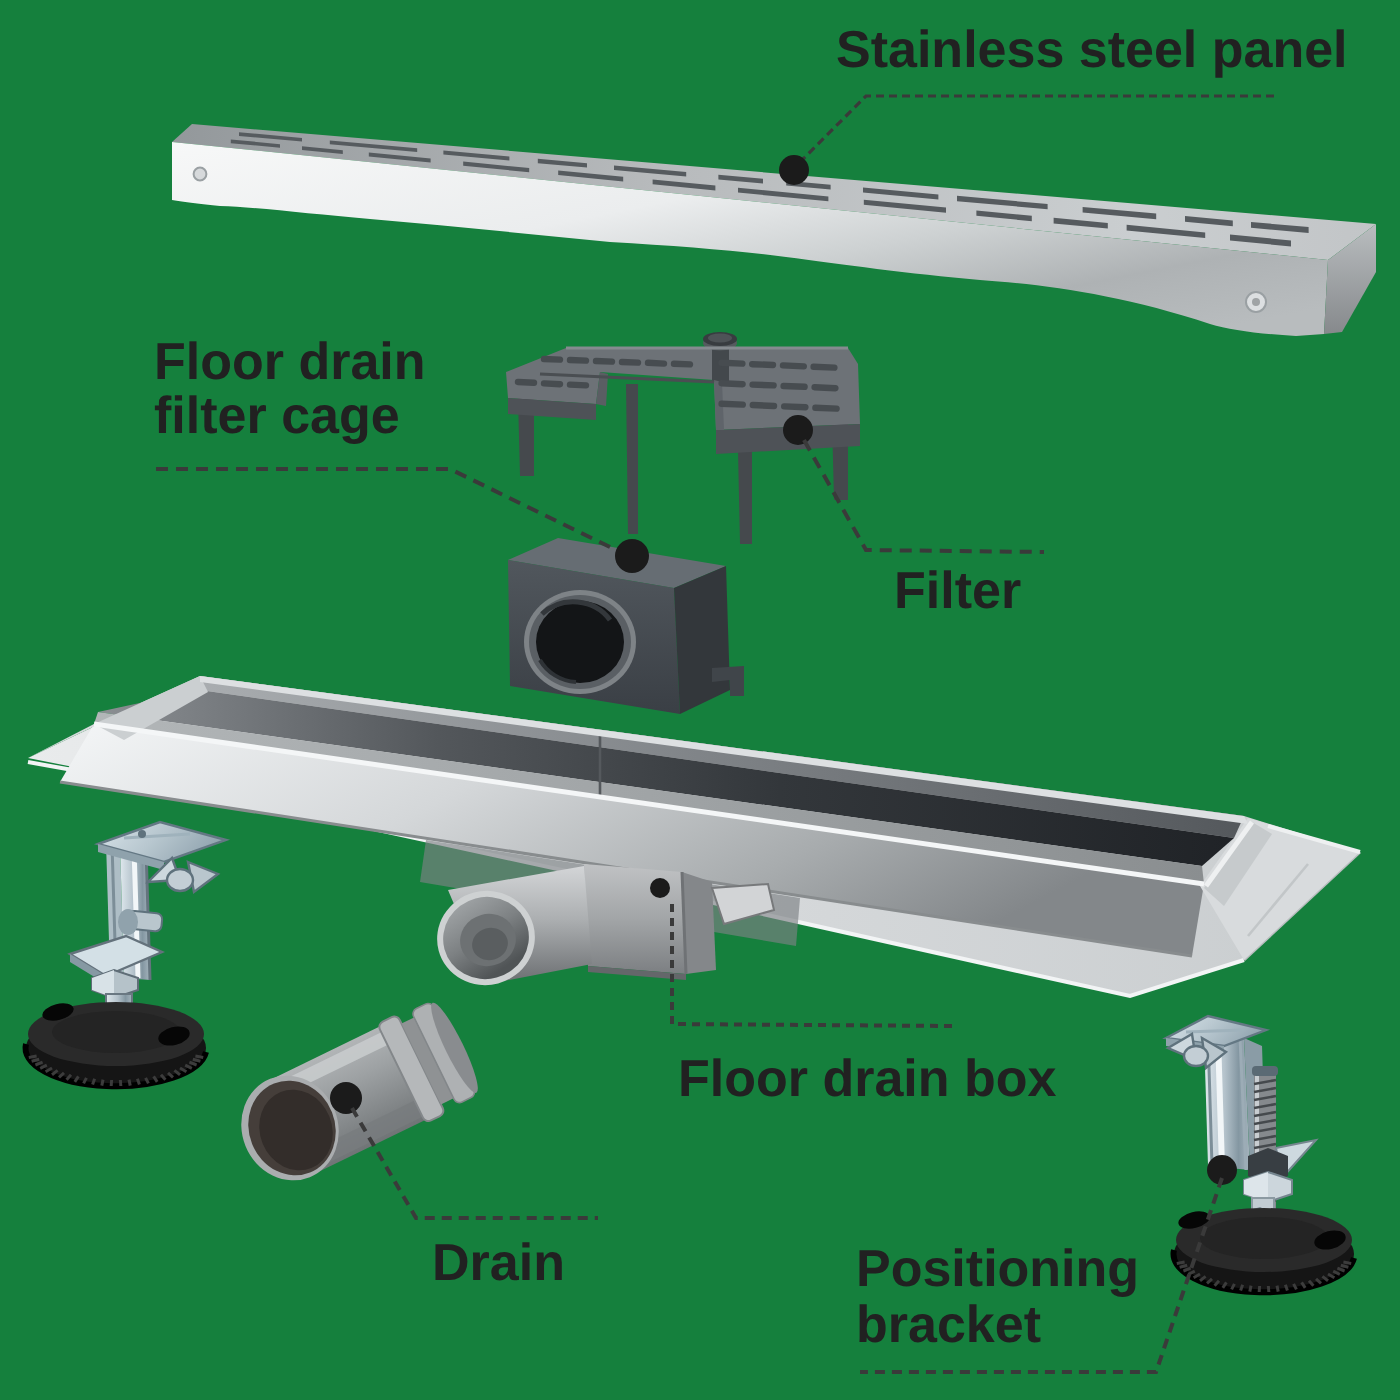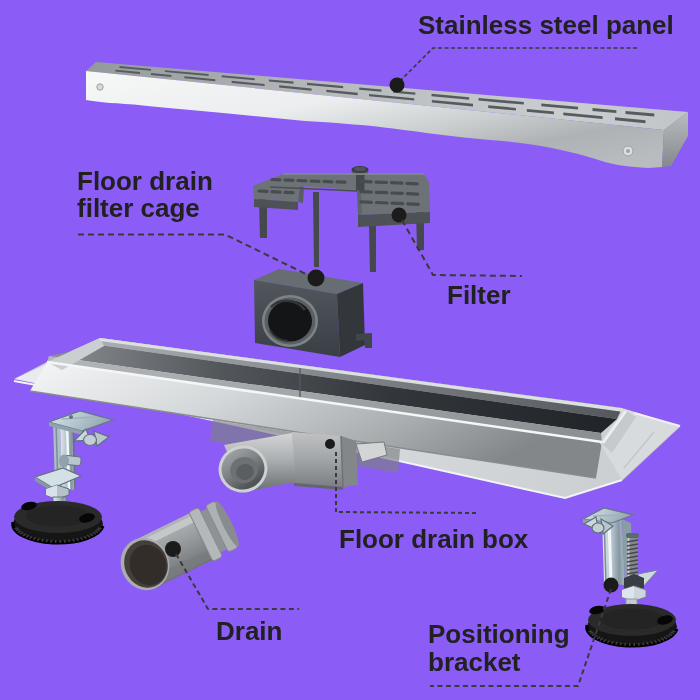--- a/index.html
+++ b/index.html
@@ -1,16 +1,16 @@
 <!DOCTYPE html>
 <html><head>
 <meta charset="utf-8">
 <style>
   html,body{margin:0;padding:0;background:#ffffff;}
-  #stage{position:relative;width:700px;height:700px;background:#8b5cf6;overflow:hidden;}
+  #stage{position:relative;width:700px;height:700px;background:#15803d;overflow:hidden;}
   svg{position:absolute;left:0;top:0;}
   text{font-family:"Liberation Sans",sans-serif;font-weight:bold;fill:#212121;}
 </style>
 </head>
 <body>
 <div id="stage">
 <svg width="700" height="700" viewBox="0 0 700 700">
 <defs>
   <linearGradient id="panTop" x1="0" y1="0" x2="1" y2="0">
     <stop offset="0" stop-color="#93989b"></stop>

